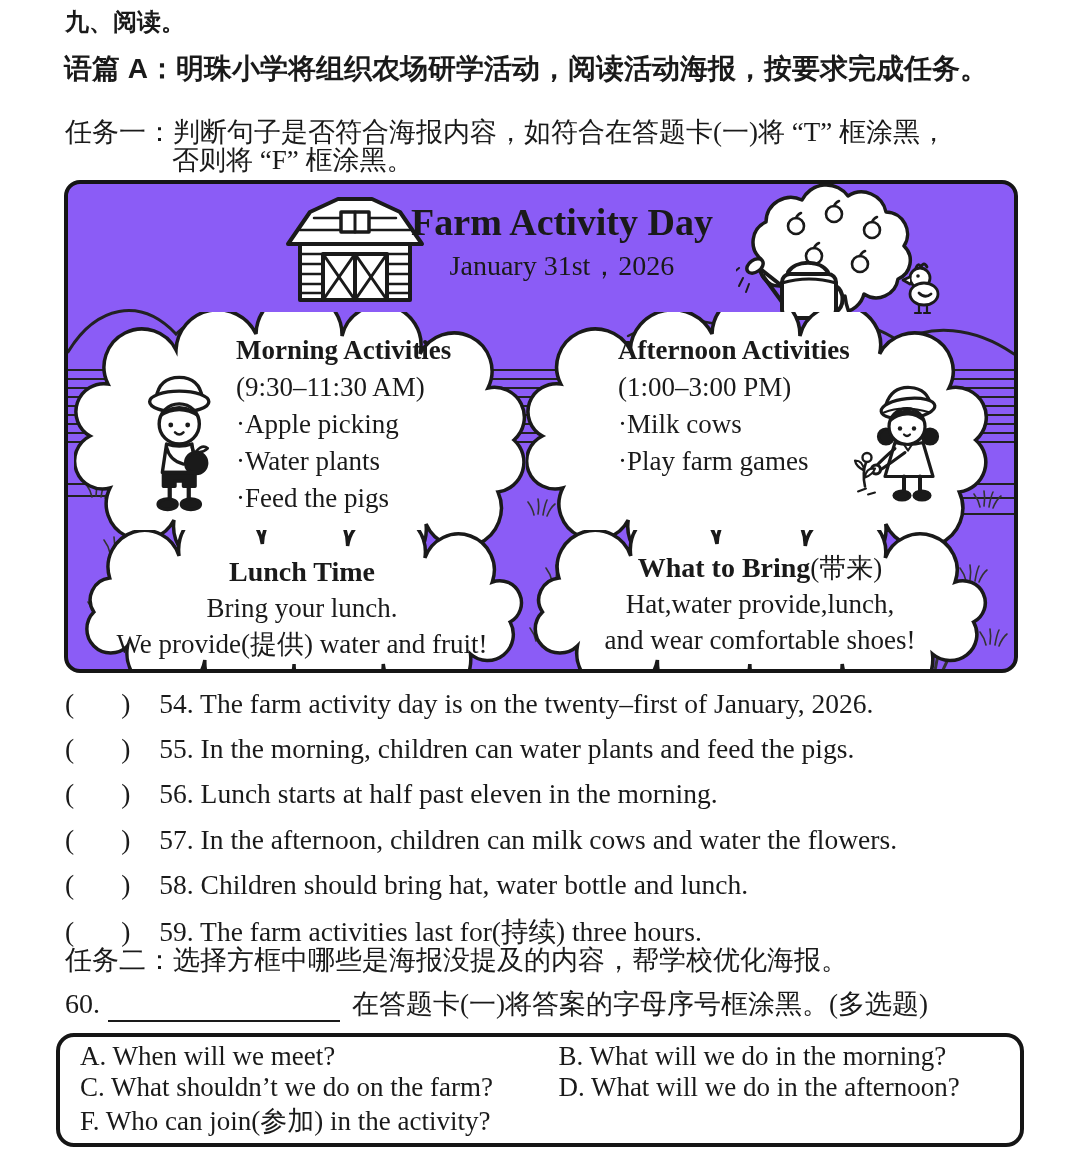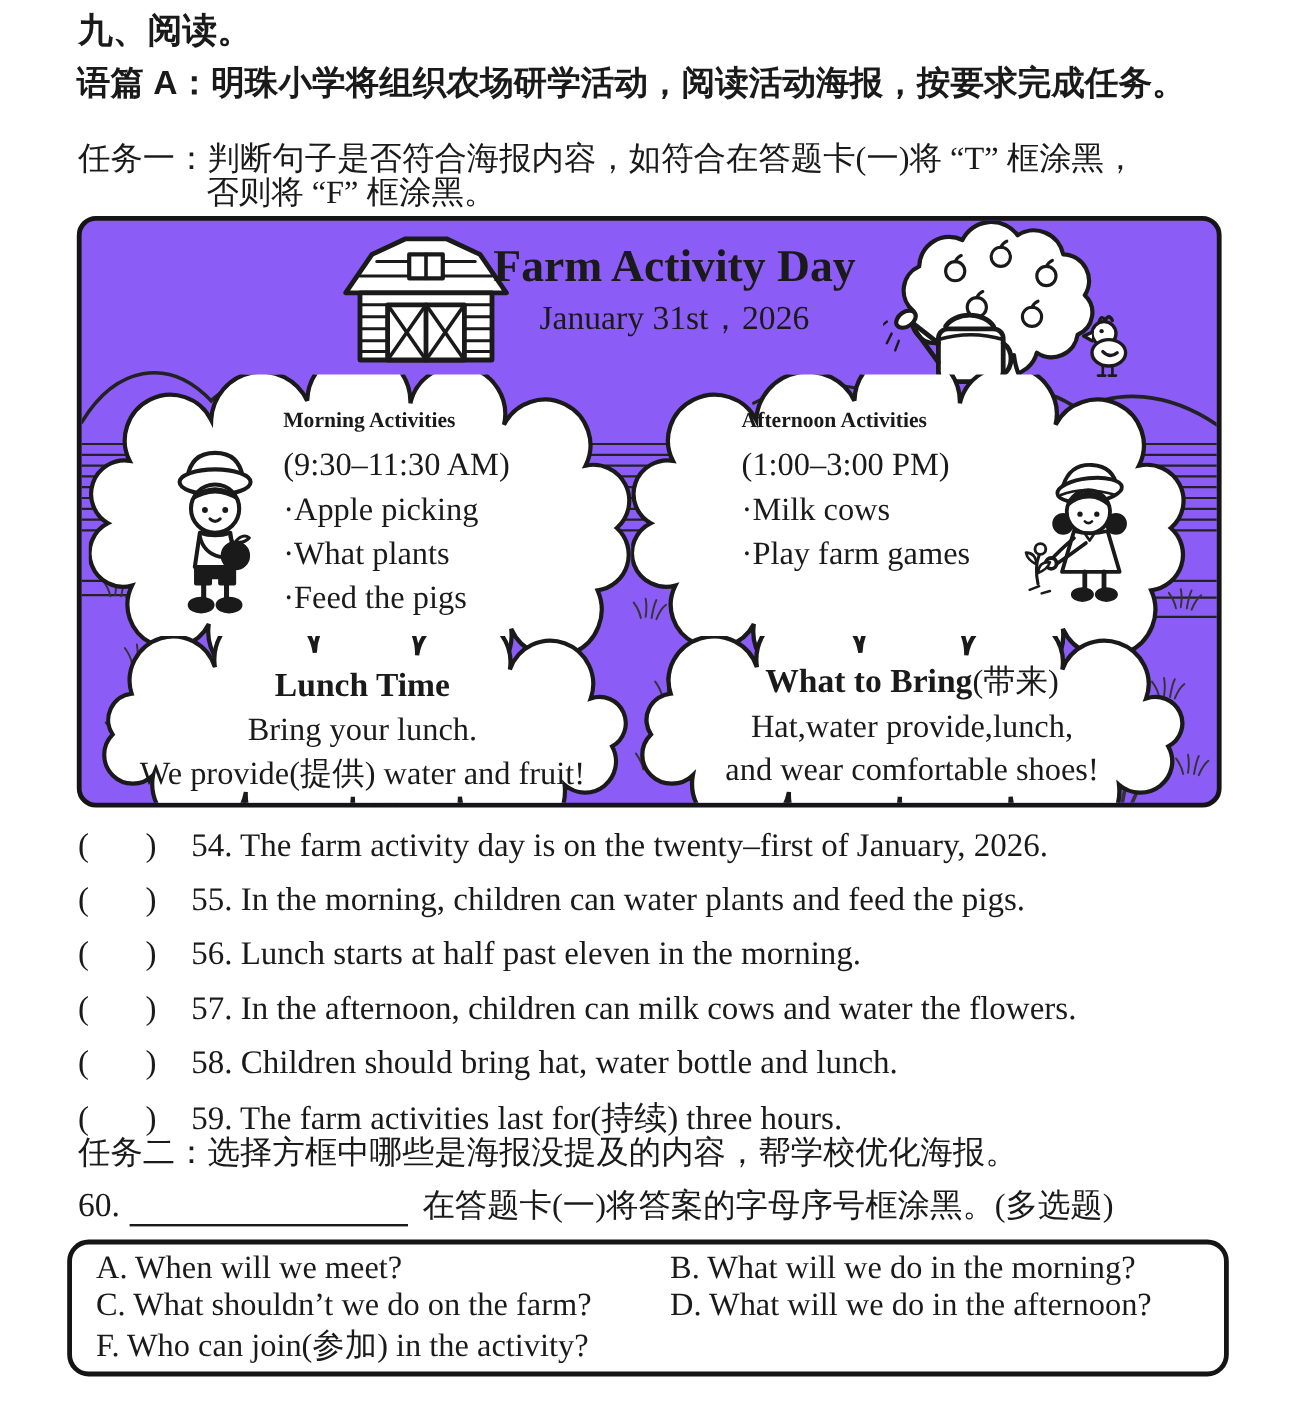--- a/index.html
+++ b/index.html
@@ -2,32 +2,32 @@
 <html><head>
 <meta charset="utf-8">
 <style>
   html,body{margin:0;padding:0;background:#ffffff;}
   #page{position:relative;width:1080px;height:1176px;background:#ffffff;color:#1a1a1a;overflow:hidden;}
   .abs{position:absolute;}
   .cn-bold{font-family:"Liberation Sans","DejaVu Sans",sans-serif;font-weight:bold;}
   .cn{font-family:"Liberation Serif","DejaVu Serif",serif;}
   .serif{font-family:"Liberation Serif","DejaVu Serif",serif;}
   
-  .sec-title{left:65px;top:6px;font-size:29px;}
+  .sec-title{left:65px;top:6px;font-size:24px;}
   .passage{left:64px;top:50px;font-size:28px;}
   .task1-l1{left:65px;top:114px;font-size:27px;}
   .task1-l2{left:172px;top:142px;font-size:27px;}
   
   #poster{left:64px;top:180px;width:954px;height:493px;border:4px solid #151515;border-radius:16px;box-sizing:border-box;overflow:hidden;background:#8b5cf6;}
   #poster svg{position:absolute;display:block;}
   .poster-title-block{left:288px;top:16px;width:412px;text-align:center;}
   .poster-title{font-size:38px;font-weight:bold;line-height:44px;}
   .poster-date{font-size:28px;line-height:34px;margin-top:5px;}
   .cloud-text{line-height:37px;font-size:27px;}
-  .cloud-text .ct-title{font-weight:bold;font-size:18px;}
+  .cloud-text .ct-title{font-weight:bold;font-size:27px;}
   .mor-text{left:168px;top:148px;width:295px;}
   .aft-text{left:550px;top:148px;width:330px;}
   .lunch-text{left:28px;top:370px;width:412px;text-align:center;line-height:36px;font-size:27px;}
   .bring-text{left:474px;top:366px;width:436px;text-align:center;line-height:36px;font-size:27px;}
   .lunch-text .ct-title,.bring-text .ct-title{font-size:28px;font-weight:bold;}
   
   .q-row{left:65px;font-size:27.5px;white-space:nowrap;}
   .q-open{display:inline-block;}
   .q-close{display:inline-block;margin-left:47px;}
   .q-text{margin-left:29px;}
@@ -228,21 +228,21 @@
       </g>
       <path d="M 56 98 v 15 M 72 98 v 15" stroke-width="4"></path>
       <ellipse cx="54" cy="117" rx="8" ry="4.5" fill="#1a1a1a"></ellipse>
       <ellipse cx="74" cy="117" rx="8" ry="4.5" fill="#1a1a1a"></ellipse>
     </svg>
 
     <div class="abs serif cloud-text mor-text">
       <div class="ct-title">Morning Activities</div>
       <div>(9:30–11:30 AM)</div>
       <div>·Apple picking</div>
-      <div>·What plants</div>
+      <div>·Water plants</div>
       <div>·Feed the pigs</div>
     </div>
     <div class="abs serif cloud-text aft-text">
       <div class="ct-title">Afternoon Activities</div>
       <div>(1:00–3:00 PM)</div>
       <div>·Milk cows</div>
       <div>·Play farm games</div>
     </div>
     <div class="abs serif lunch-text">
       <div class="ct-title">Lunch Time</div>

